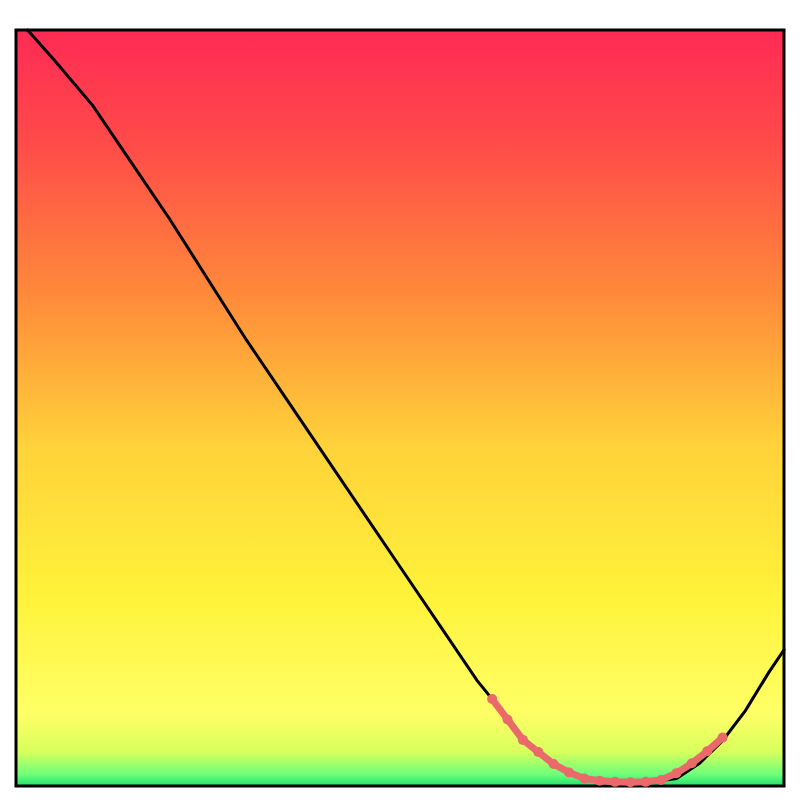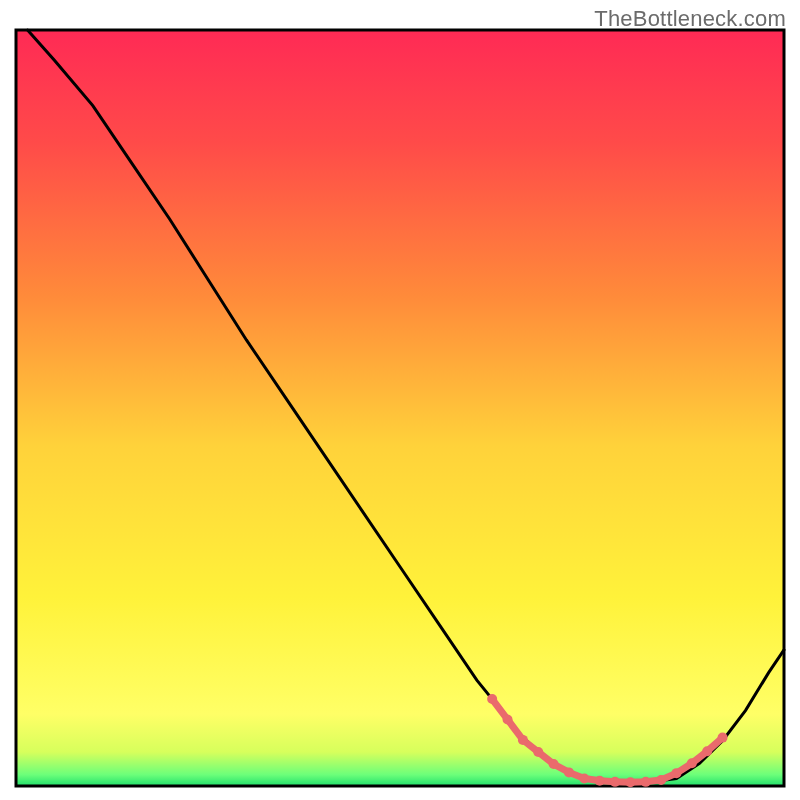--- a/index.html
+++ b/index.html
@@ -30,21 +30,20 @@
     left: 0;
     width: 800px;
     height: 800px;
     display: block;
   }
 </style>
 </head>
 <body>
 
 <div class="frame">
-  <div class="watermark">TheBottleneck.com</div>
 
   <svg class="chart" viewBox="0 0 800 800">
     <defs>
       <linearGradient id="bgGrad" x1="0" y1="0" x2="0" y2="1">
       <stop offset="0%" stop-color="#ff2a55"></stop>
           <stop offset="15%" stop-color="#ff4b49"></stop>
           <stop offset="35%" stop-color="#ff8a3a"></stop>
           <stop offset="55.00000000000001%" stop-color="#ffd23a"></stop>
           <stop offset="75%" stop-color="#fff23a"></stop>
           <stop offset="90.5%" stop-color="#ffff66"></stop>

